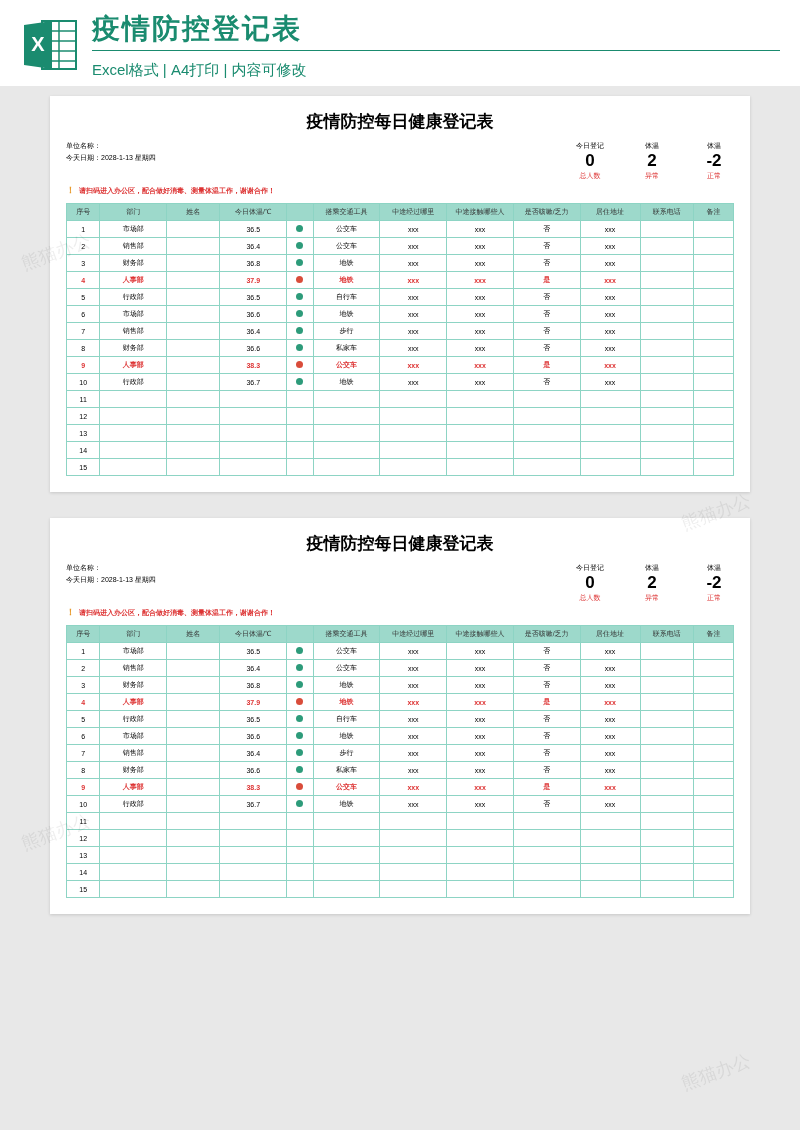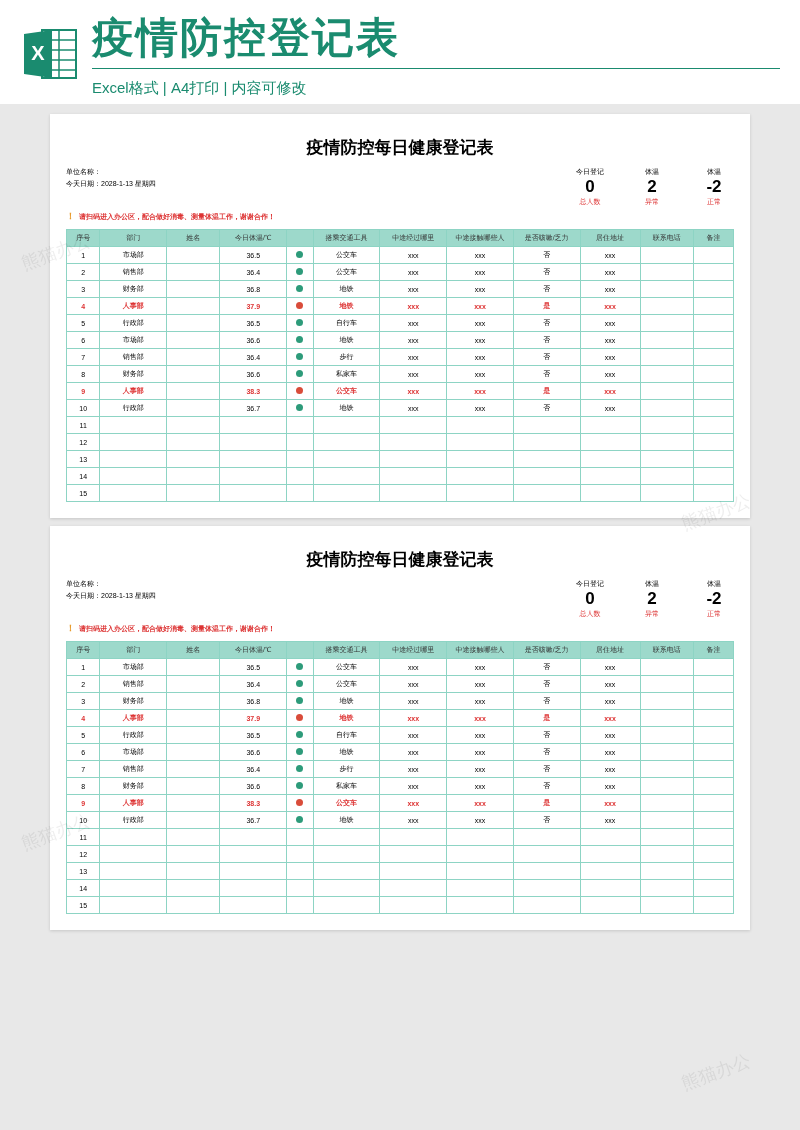--- a/index.html
+++ b/index.html
@@ -19,38 +19,38 @@
   }
   .excel-icon {
     width: 60px;
     height: 56px;
     position: relative;
   }
   .excel-icon svg { width: 100%; height: 100%; }
   .header-text { flex: 1; }
   .header-title {
     color: #1a8b6f;
-    font-size: 42px;
+    font-size: 28px;
     font-weight: bold;
     letter-spacing: 2px;
   }
   .header-sub {
     color: #1a8b6f;
     font-size: 15px;
     margin-top: 2px;
     border-top: 1px solid #1a8b6f;
     padding-top: 10px;
   }
   .pages {
     padding: 10px 50px;
   }
   .sheet {
     background: #fff;
-    margin: 0 auto 8px;
-    padding: 22px 16px 16px;
+    margin: 0 auto 26px;
+    padding: 14px 16px 16px;
     box-shadow: 0 1px 3px rgba(0,0,0,.15);
   }
   .sheet-title {
     text-align: center;
     font-size: 17px;
     font-weight: bold;
     margin-bottom: 8px;
   }
   .meta-row {
     display: flex;

